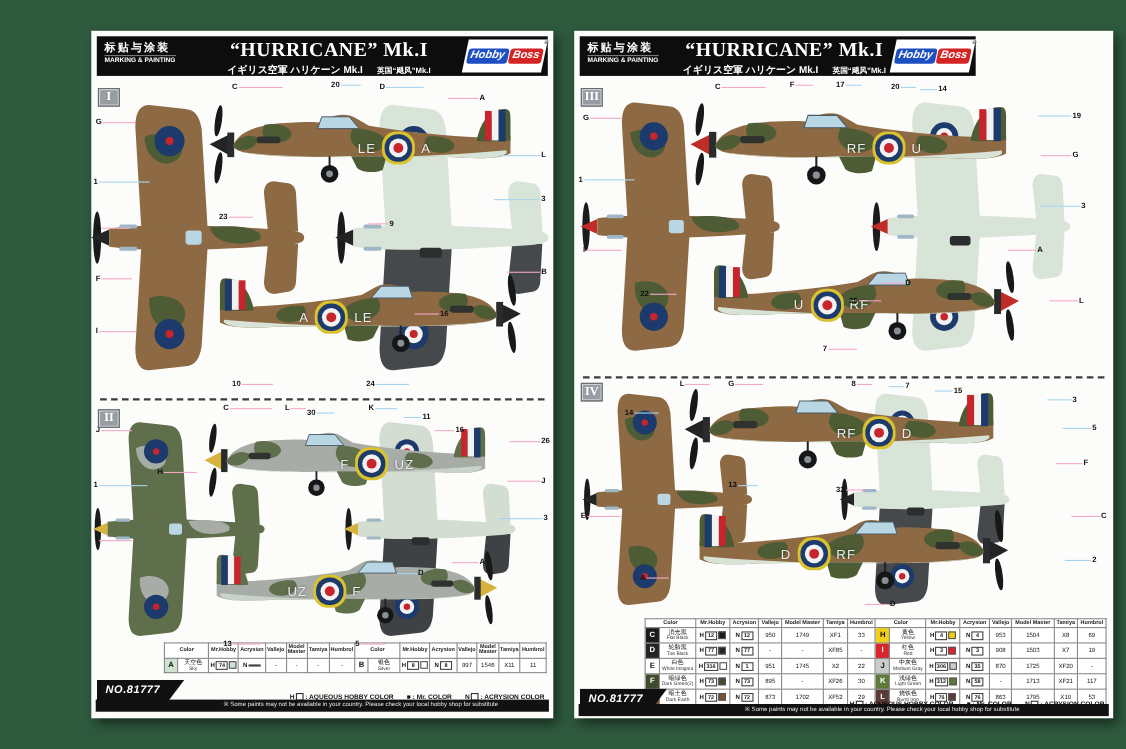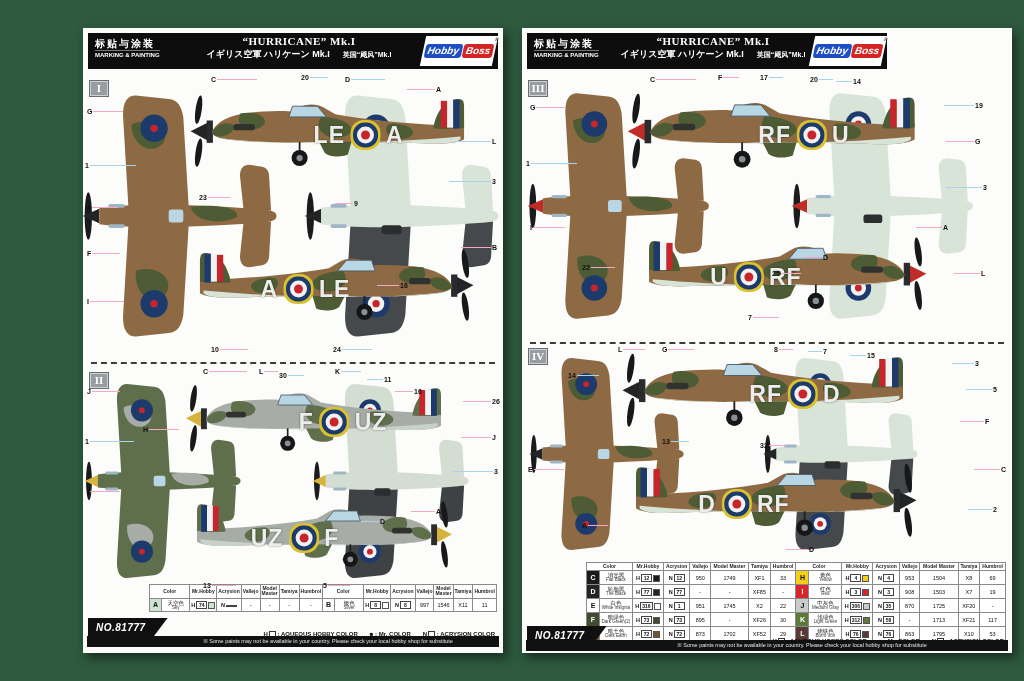--- a/index.html
+++ b/index.html
@@ -11,21 +11,21 @@
   #pageR{left:522px;width:490px}
 
   
   .hdr{position:absolute;top:5px;left:5px;height:36px;background:#0d0d0e;color:#fff}
   #pageL .hdr{width:410px}
   #pageR .hdr{width:360px}
   .hl{position:absolute;left:7px;top:5px;color:#fff;text-align:left;line-height:1.15}
   .hl .zh{font-weight:bold;font-size:10px;letter-spacing:2px}
   .hl .en{font-weight:bold;font-size:6px;border-top:1px solid #777;padding-top:1px}
   .hc{position:absolute;left:92px;right:80px;top:2px;text-align:center}
-  .title{font-family:"Liberation Serif",serif;font-weight:bold;font-size:11px;letter-spacing:.5px}
+  .title{font-family:"Liberation Serif",serif;font-weight:bold;font-size:18px;letter-spacing:.5px}
   .subs{display:flex;justify-content:center;align-items:baseline;gap:13px;margin-top:1px}
   .sjp{font-weight:bold;font-size:9px}
   .szh{font-weight:bold;font-size:7px}
   .logo{position:absolute;right:3px;top:3px;width:72px;height:30px;background:#fff;
         transform:skewX(-12deg);display:flex;align-items:center;justify-content:center}
   .logo b{font-style:italic;font-weight:bold;font-size:10px;color:#fff;padding:2px 3px;border-radius:3px;line-height:1}
   .lha{background:#1e4fc2}
   .lhb{background:#d42525;margin-left:1px}
   .reg{position:absolute;top:0;right:-1px;font-size:5px;color:#111}
 
@@ -33,21 +33,21 @@
   .sec{position:absolute;left:0;width:100%}
   .rnum{position:absolute;width:18px;height:15px;background:#989da1;color:#fff;
         font-family:"Liberation Serif",serif;font-weight:bold;font-size:11px;line-height:15px;
         text-align:center;border:1px solid #686d71;box-shadow:inset 0 0 0 1px #cfd3d5;z-index:7}
   .sep{position:absolute;left:8px;right:8px;border-top:2px dashed #3c3c3c;z-index:2}
 
   .plane{position:absolute;z-index:3}
   .plane svg{width:100%;height:100%;overflow:visible;display:block}
   .flip svg{transform:scaleX(-1)}
   .codes{position:absolute;display:flex;align-items:center;z-index:5;transform:translate(-50%,-50%)}
-  .codes b{font-weight:bold;font-size:23px;color:#ededed;letter-spacing:1px;
+  .codes b{font-weight:normal;font-size:12px;color:#ededed;letter-spacing:1px;
            text-shadow:0 0 2px rgba(20,20,20,.6);line-height:1}
   .roundel{width:9px;height:9px;border-radius:50%;background:var(--roundel_red,#c8242c);
            box-shadow:0 0 0 4px #f2f2f2,0 0 0 8px var(--roundel_blue,#1c3a6b),0 0 0 10.5px var(--roundel_yellow,#d9c22e);
            margin:0 16px;flex:none}
   .co{position:absolute;display:flex;align-items:center;gap:1px;z-index:6}
   .co b{font-weight:bold;font-size:7px;color:#101010;line-height:1}
   .co i{height:1.5px;display:block;flex:none}
 
   
   .ptable{position:absolute;z-index:4}

